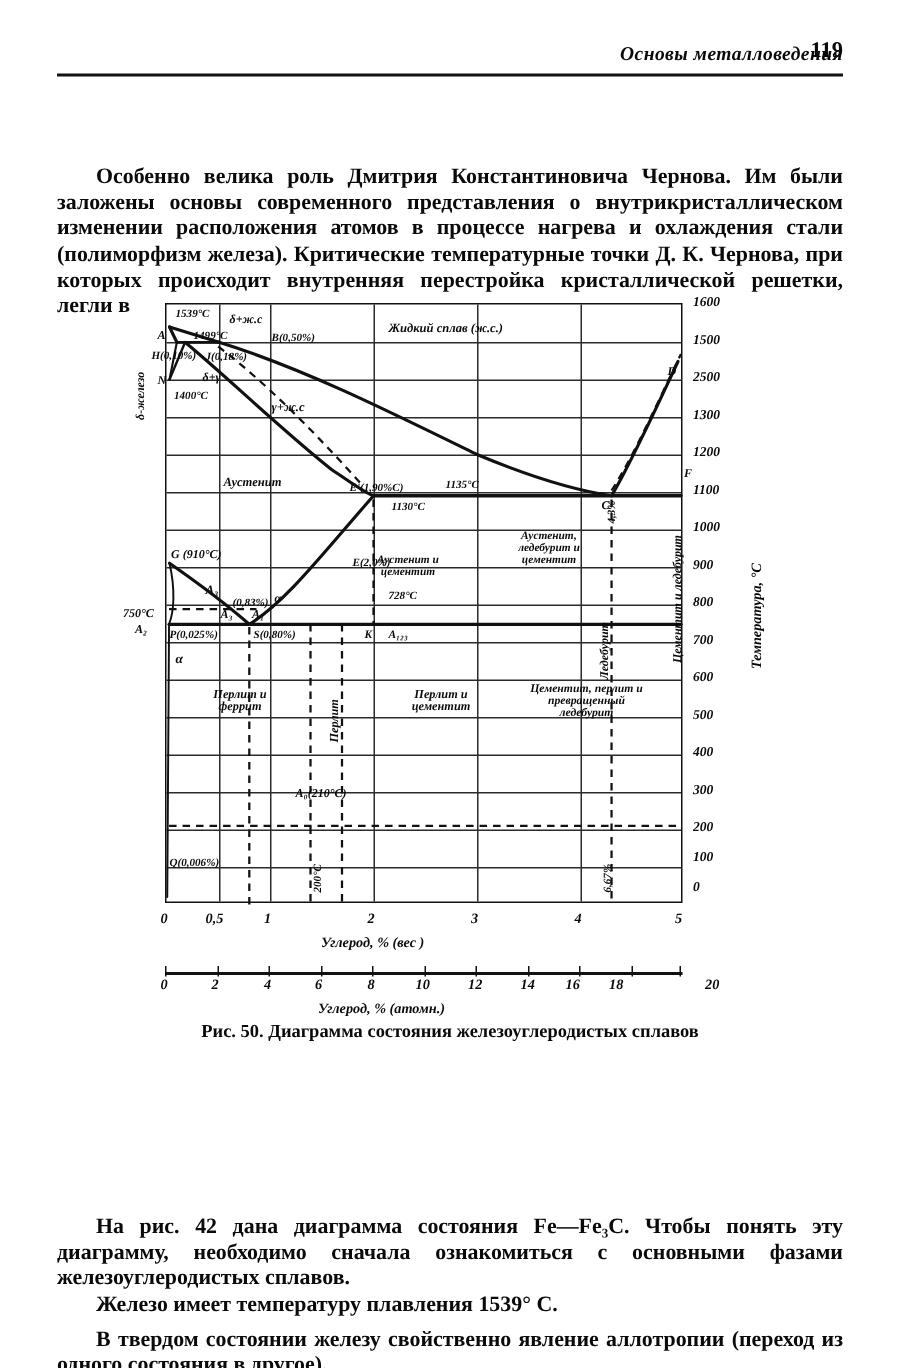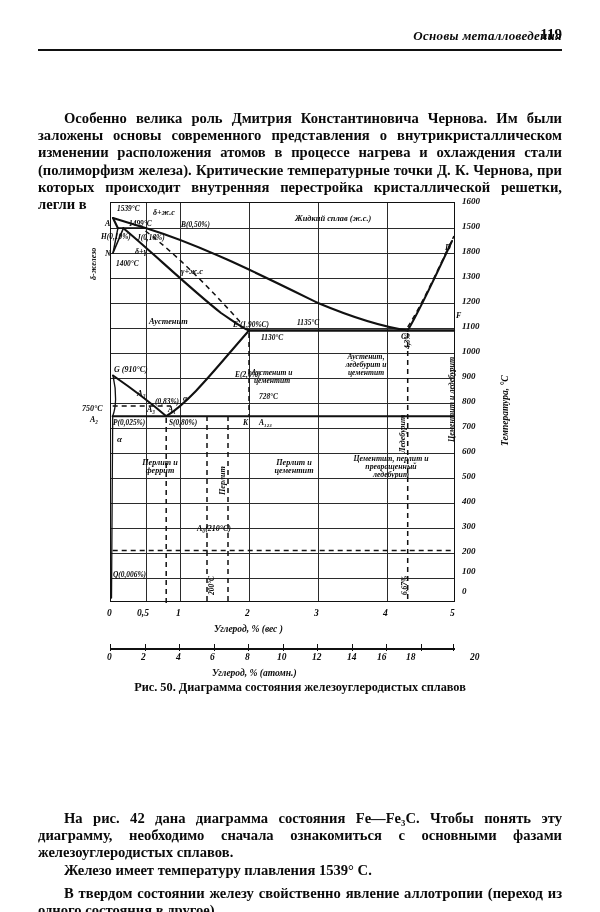--- a/index.html
+++ b/index.html
@@ -180,21 +180,21 @@
       <div class="lbl" style="left:-6px;top:17px;font-size:8px;">A</div>
       <div class="lbl" style="left:6px;top:2px;">1539°C</div>
       <div class="lbl" style="left:70px;top:18px;">B(0,50%)</div>
       <div class="lbl" style="left:18px;top:17px;">1499°C</div>
       <div class="lbl" style="left:-10px;top:30px;">H(0,10%)</div>
       <div class="lbl" style="left:26px;top:31px;">J(0,18%)</div>
       <div class="lbl" style="left:-6px;top:47px;font-size:8px;">N</div>
       <div class="lbl" style="left:5px;top:57px;">1400°C</div>
       <div class="lbl" style="left:24px;top:45px;font-size:8px;">δ+γ</div>
       <div class="lbl" style="left:42px;top:6px;font-size:8px;">δ+ж.с</div>
-      <div class="lbl" style="left:148px;top:12px;font-size:8.4px;margin-left:36px;">Жидкий сплав (ж.с.)</div>
+      <div class="lbl" style="left:148px;top:12px;font-size:8.4px;">Жидкий сплав (ж.с.)</div>
       <div class="lbl" style="left:70px;top:65px;font-size:8.4px;">γ+ж.с</div>
 
       <div class="lbl" style="left:334px;top:41px;font-size:8px;">D</div>
       <div class="lbl" style="left:122px;top:118px;">E'(1,90%C)</div>
       <div class="lbl" style="left:186px;top:116px;">1135°C</div>
       <div class="lbl" style="left:150px;top:131px;">1130°C</div>
       <div class="lbl" style="left:124px;top:143px;margin-top:25px;">E(2,0%)</div>
       <div class="lbl" style="left:290px;top:130px;font-size:8px;">C</div>
       <div class="lbl rot" style="left:293px;top:146px;transform:rotate(-90deg);">4,3%</div>
 
@@ -225,21 +225,21 @@
       <div class="lbl rot" style="left:290px;top:392px;transform:rotate(-90deg);">6,67%</div>
       <div class="lbl rot" style="left:288px;top:250px;transform:rotate(-90deg);font-size:8px;">Ледебурит</div>
       <div class="lbl" style="left:120px;top:256px;font-size:8px;opacity:0;">Ф</div>
     </div>
 
     <div class="lbl" style="left:18px;top:209px;font-size:8px;font-style:italic;">750°C</div>
     <div class="lbl" style="left:26px;top:220px;font-size:8px;">A₂</div>
 
     <div class="tickY" style="left:398px;top:0px;">1600</div>
     <div class="tickY" style="left:398px;top:25px;">1500</div>
-    <div class="tickY" style="left:398px;top:50px;">1800</div>
+    <div class="tickY" style="left:398px;top:50px;">2500</div>
     <div class="tickY" style="left:398px;top:75px;">1300</div>
     <div class="tickY" style="left:398px;top:100px;">1200</div>
     <div class="tickY" style="left:398px;top:125px;">1100</div>
     <div class="tickY" style="left:398px;top:150px;">1000</div>
     <div class="tickY" style="left:398px;top:175px;">900</div>
     <div class="tickY" style="left:398px;top:200px;">800</div>
     <div class="tickY" style="left:398px;top:225px;">700</div>
     <div class="tickY" style="left:398px;top:250px;">600</div>
     <div class="tickY" style="left:398px;top:275px;">500</div>
     <div class="tickY" style="left:398px;top:300px;">400</div>

